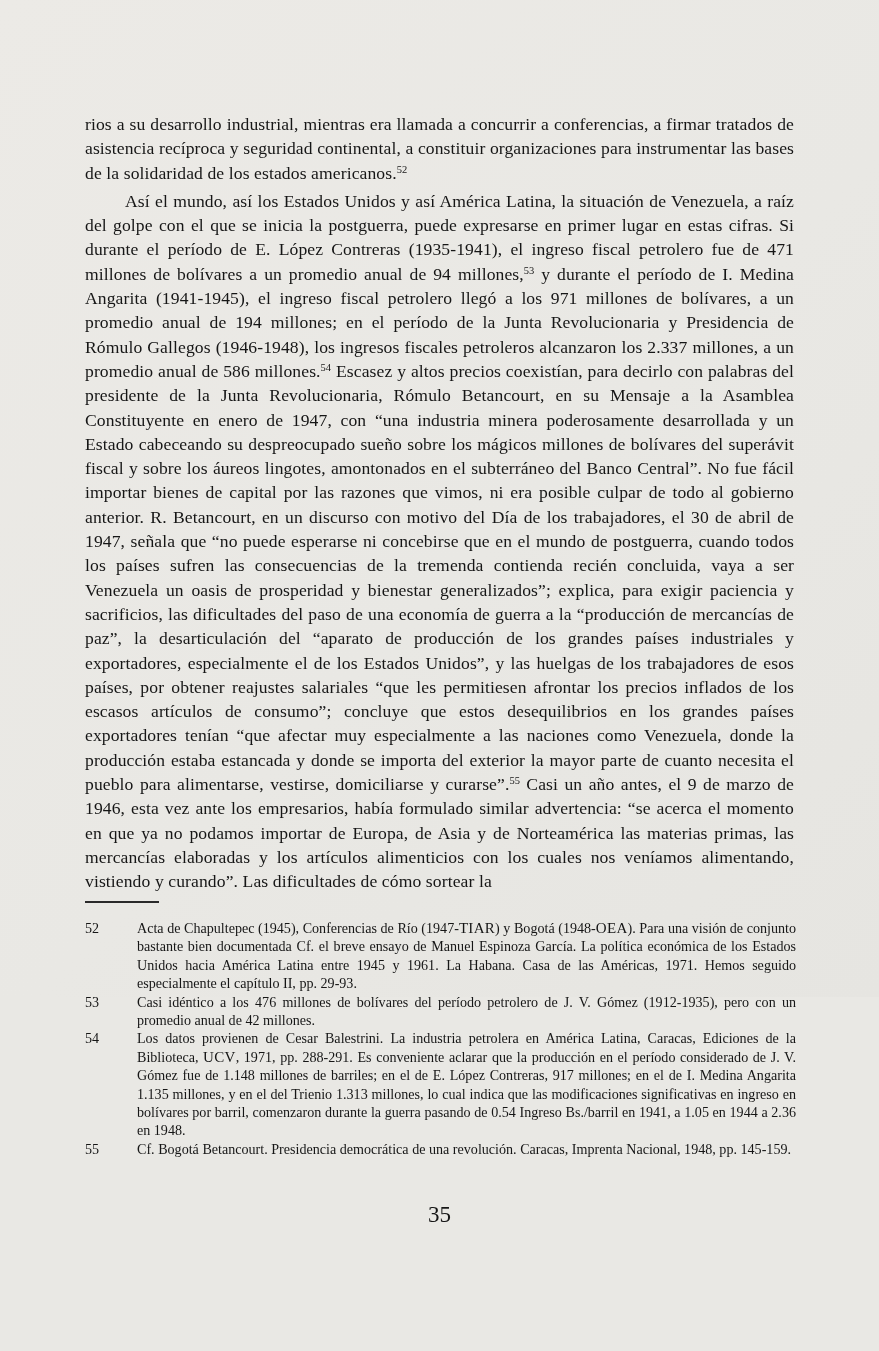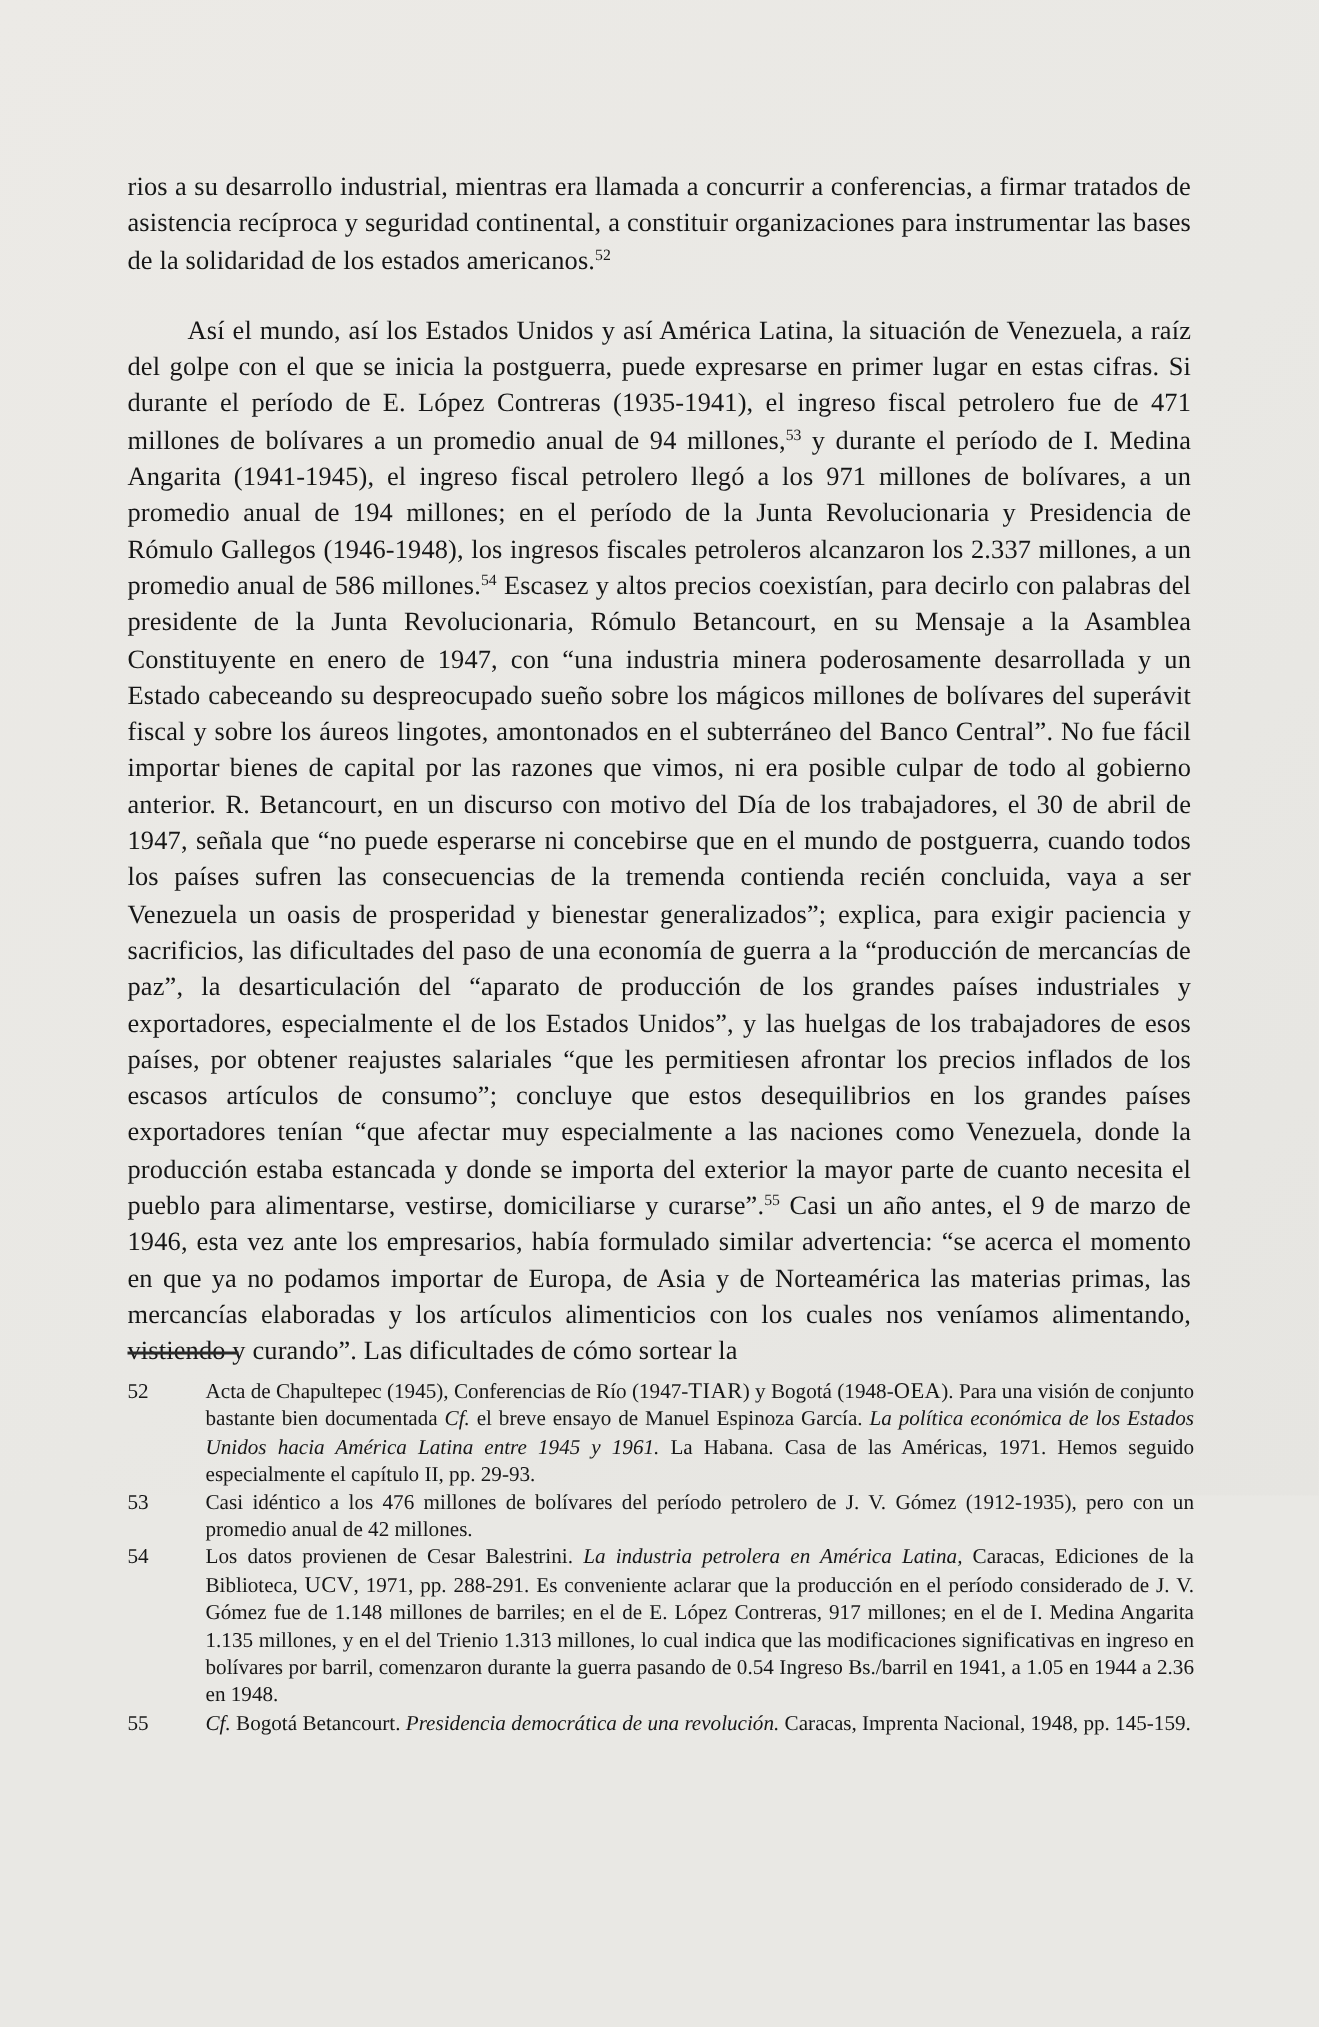--- a/index.html
+++ b/index.html
@@ -19,21 +19,21 @@
     position: absolute;
     left: 85px; top: 112px; width: 709px;
   }
   p.body-par {
     margin: 0;
     font-size: 17.6px;
     line-height: 24.3px;
     text-align: justify;
     letter-spacing: 0.1px;
   }
-  p.body-par.indented { text-indent: 40px; margin-top: 23px; }
+  p.body-par.indented { text-indent: 40px; margin-top: 4px; }
   sup.fn-ref {
     font-size: 10.5px;
     line-height: 0;
     vertical-align: 6px;
     letter-spacing: 0;
   }
   .footnotes {
     position: absolute;
     left: 85px; top: 901px; width: 711px;
   }
@@ -43,21 +43,21 @@
     margin-bottom: 16px;
   }
   .footnote {
     display: flex;
     font-size: 14.1px;
     line-height: 18.4px;
     text-align: justify;
   }
   .fn-num { flex: 0 0 52px; }
   .fn-text { flex: 1; }
-  .it { font-style: italic; }
+  .it { }
   .sc { font-size: 15px; letter-spacing: 0.3px; }
   .page-number {
     position: absolute;
     left: 0; top: 1202px; width: 879px;
     text-align: center;
     font-size: 23px;
   }
 </style>
 </head>
 <body>
@@ -86,14 +86,15 @@
       <span class="fn-num">54</span>
       <div class="fn-text"><span>Los datos provienen de Cesar Balestrini. </span><span class="it">La industria petrolera en América Latina,</span><span> Caracas, Ediciones de la Biblioteca, </span><span class="sc">UCV</span><span>, 1971, pp. 288-291. Es conveniente aclarar que la producción en el período considerado de J. V. Gómez fue de 1.148 millones de barriles; en el de E. López Contreras, 917 millones; en el de I. Medina Angarita 1.135 millones, y en el del Trienio 1.313 millones, lo cual indica que las modificaciones significativas en ingreso en bolívares por barril, comenzaron durante la guerra pasando de 0.54 Ingreso Bs./barril en 1941, a 1.05 en 1944 a 2.36 en 1948.</span></div>
     </div>
 
     <div class="footnote">
       <span class="fn-num">55</span>
       <div class="fn-text"><span class="it">Cf.</span><span> Bogotá Betancourt. </span><span class="it">Presidencia democrática de una revolución.</span><span> Caracas, Imprenta Nacional, 1948, pp. 145-159.</span></div>
     </div>
   </div>
 
+  <div class="page-number">35</div>
 
 </div>
 
 </body></html>

